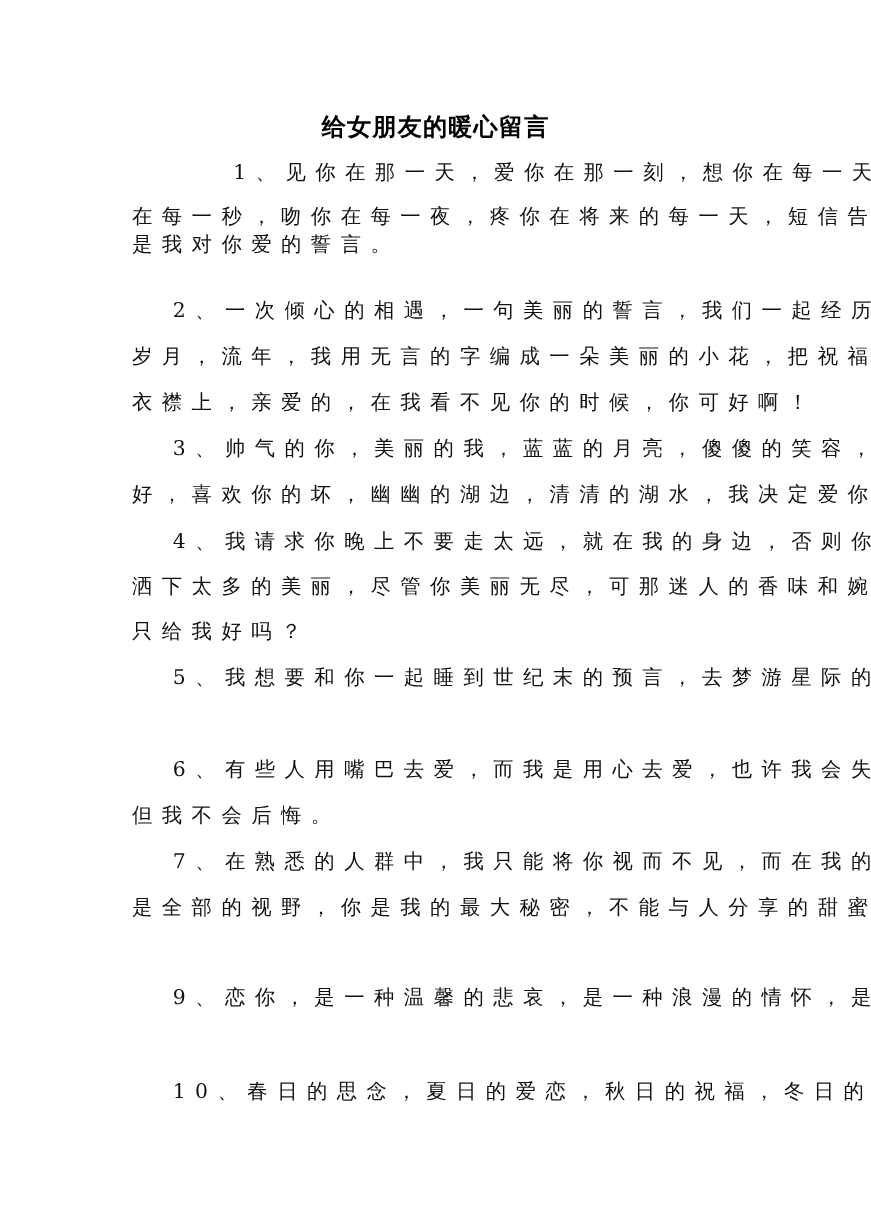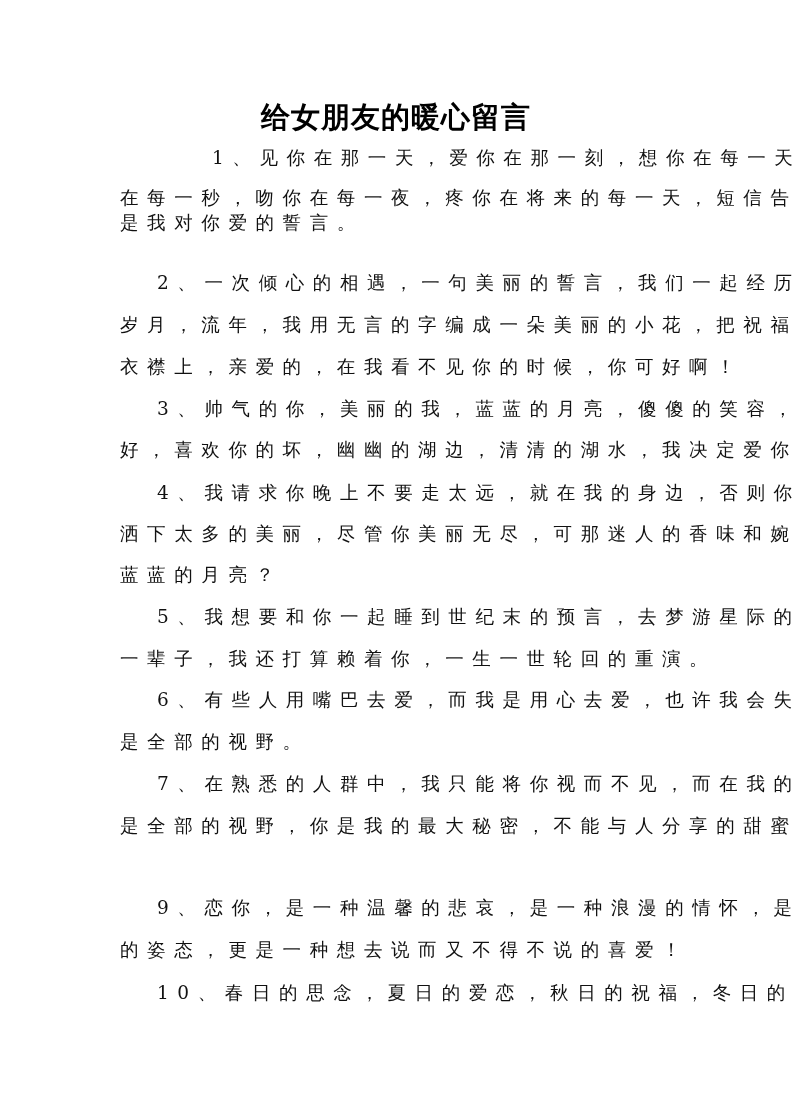--- a/index.html
+++ b/index.html
@@ -2,21 +2,21 @@
 <html><head>
 <meta charset="utf-8">
 <style>
   html, body { margin: 0; padding: 0; background: #ffffff; }
   body { width: 792px; height: 1120px; position: relative; overflow: hidden; }
   .page { position: absolute; left: 0; top: 0; width: 792px; height: 1120px; background: #ffffff; }
   .title {
     position: absolute; left: 0; width: 792px; top: 102px;
     text-align: center;
     font-family: "DejaVu Sans", sans-serif;
-    font-weight: bold; font-size: 29px; line-height: 30px; color: #000;
+    font-weight: bold; font-size: 22px; line-height: 30px; color: #000;
     letter-spacing: 1px;
   }
   .line {
     position: absolute; left: 120px; width: 560px;
     font-family: "DejaVu Serif", serif;
     font-size: 18.5px; line-height: 26px; color: #111;
     white-space: nowrap;
     letter-spacing: 8.6px;
   }
   .line.indent1 { left: 212px; }
@@ -34,29 +34,27 @@
 
   <div class="line indent" style="top:270px">2、一次倾心的相遇，一句美丽的誓言，我们一起经历了沧桑，</div>
   <div class="line" style="top:312px">岁月，流年，我用无言的字编成一朵美丽的小花，把祝福别在你的</div>
   <div class="line" style="top:354px">衣襟上，亲爱的，在我看不见你的时候，你可好啊！</div>
 
   <div class="line indent" style="top:396px">3、帅气的你，美丽的我，蓝蓝的月亮，傻傻的笑容，喜欢你的</div>
   <div class="line" style="top:437px">好，喜欢你的坏，幽幽的湖边，清清的湖水，我决定爱你到底！</div>
 
   <div class="line indent" style="top:480px">4、我请求你晚上不要走太远，就在我的身边，否则你会在路上</div>
   <div class="line" style="top:521px">洒下太多的美丽，尽管你美丽无尽，可那迷人的香味和婉约的笑容</div>
-  <div class="line" style="top:562px">蓝蓝的月亮？</div>
+  <div class="line" style="top:562px">只给我好吗？</div>
 
   <div class="line indent" style="top:604px">5、我想要和你一起睡到世纪末的预言，去梦游星际的边缘。下</div>
-  <div class="line" style="top:646px">一辈子，我还打算赖着你，一生一世轮回的重演。</div>
 
   <div class="line indent" style="top:687px">6、有些人用嘴巴去爱，而我是用心去爱，也许我会失去很多，</div>
-  <div class="line" style="top:729px">是全部的视野。</div>
+  <div class="line" style="top:729px">但我不会后悔。</div>
 
   <div class="line indent" style="top:771px">7、在熟悉的人群中，我只能将你视而不见，而在我的心里，你</div>
   <div class="line" style="top:813px">是全部的视野，你是我的最大秘密，不能与人分享的甜蜜与痛苦。</div>
 
 
   <div class="line indent" style="top:895px">9、恋你，是一种温馨的悲哀，是一种浪漫的情怀，是一种柔美</div>
-  <div class="line" style="top:937px">的姿态，更是一种想去说而又不得不说的喜爱！</div>
 
   <div class="line indent" style="top:980px">10、春日的思念，夏日的爱恋，秋日的祝福，冬日的祝愿。今</div>
 </div>
 
 </body></html>

